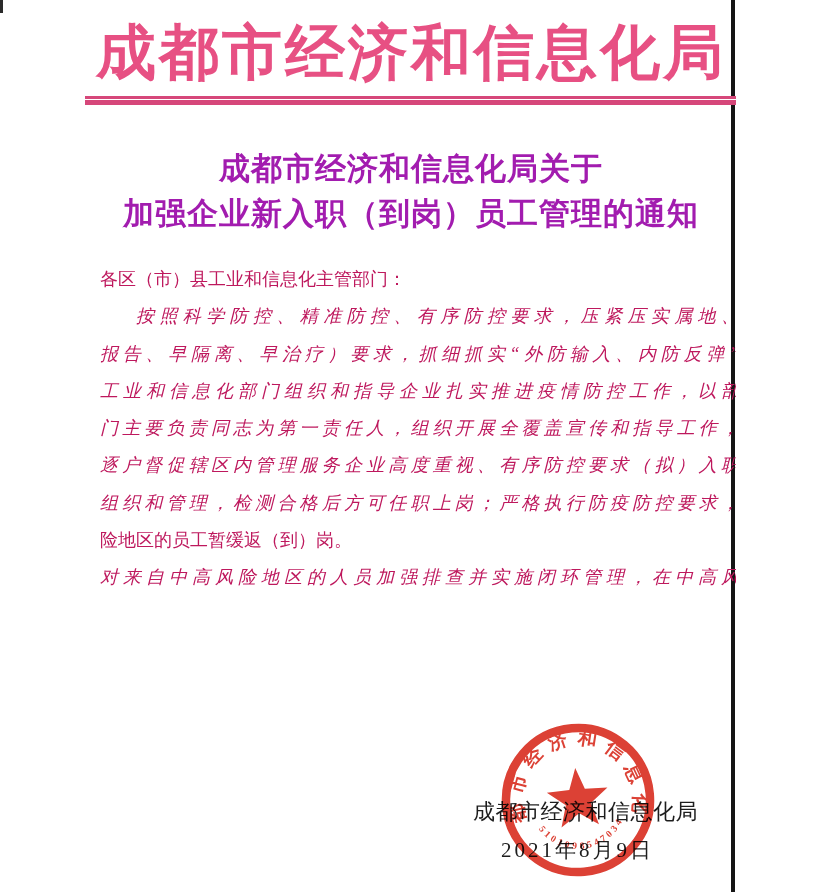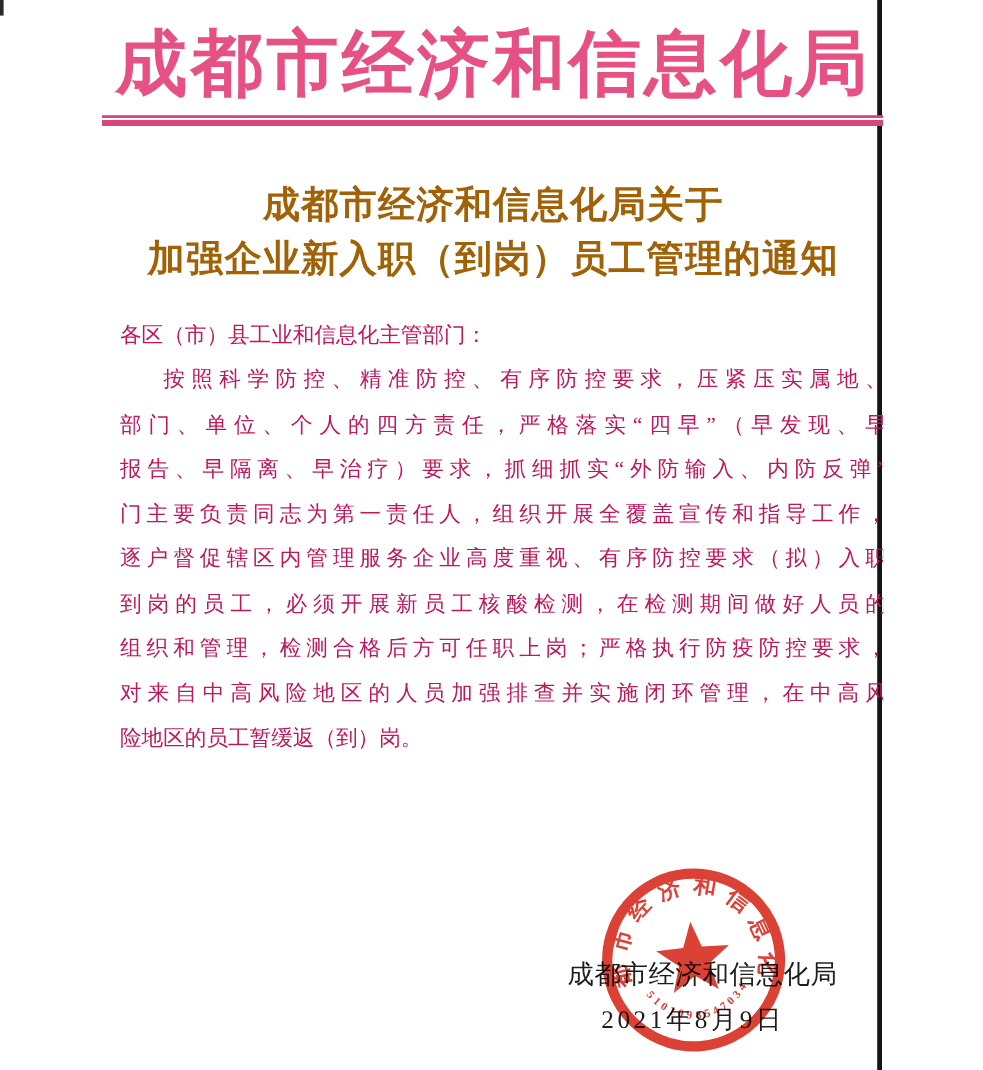--- a/index.html
+++ b/index.html
@@ -45,42 +45,44 @@
       #ffffff 2.5px, #ffffff 4px,
       #d6477a 4px, #d6477a 9px);
   }
   .doc-title {
     position: absolute;
     left: 85px; top: 148px;
     width: 652px;
     text-align: center;
     font-size: 31px;
     font-weight: bold;
-    color: #a16207;
+    color: #a21caf;
     line-height: 45px;
     letter-spacing: 1px;
+    font-family: Liberation Mono, monospace;
   }
   .body-text {
     position: absolute;
     left: 100px; top: 261px;
     width: 639px;
     font-size: 18px;
     color: #be185d;
     line-height: 37.3px;
   }
   .body-line {
     height: 37.3px;
     white-space: nowrap;
     overflow: visible;
   }
   .body-line.stretch {
     white-space: normal;
     text-align: justify;
     text-align-last: justify;
     text-justify: inter-character;
+    font-style: italic;
   }
   .signature {
     position: absolute;
     left: 473px; top: 797px;
     font-size: 22px;
     color: #1d1d1d;
     letter-spacing: 0.5px;
     white-space: nowrap;
   }
   .sign-date {
@@ -117,28 +119,27 @@
   <div class="letterhead-rule"></div>
 
   <div class="doc-title">
     <div>成都市经济和信息化局关于</div>
     <div>加强企业新入职（到岗）员工管理的通知</div>
   </div>
 
   <div class="body-text">
       <div class="body-line">各区（市）县工业和信息化主管部门：</div>
       <div class="body-line stretch" style="text-indent: 2em;">按照科学防控、精准防控、有序防控要求，压紧压实属地、</div>
-      <div class="body-line stretch">部门、单位、个人的四方责任，严格落实“四早”（早发现、早</div>
       <div class="body-line stretch">报告、早隔离、早治疗）要求，抓细抓实“外防输入、内防反弹”</div>
+      <div class="body-line stretch">工业和信息化部门组织和指导企业扎实推进疫情防控工作，以部</div>
       <div class="body-line stretch">门主要负责同志为第一责任人，组织开展全覆盖宣传和指导工作，</div>
       <div class="body-line stretch">逐户督促辖区内管理服务企业高度重视、有序防控要求（拟）入职</div>
-      <div class="body-line stretch">到岗的员工，必须开展新员工核酸检测，在检测期间做好人员的</div>
       <div class="body-line stretch">组织和管理，检测合格后方可任职上岗；严格执行防疫防控要求，</div>
+      <div class="body-line">险地区的员工暂缓返（到）岗。</div>
       <div class="body-line stretch">对来自中高风险地区的人员加强排查并实施闭环管理，在中高风</div>
-      <div class="body-line">险地区的员工暂缓返（到）岗。</div>
     </div>
 
   <div class="signature">成都市经济和信息化局</div>
 
   <div class="sign-date">2021年8月9日</div>
 
   <svg class="seal" viewBox="0 0 168 168">
     <defs>
       <path id="seal-arc-top" d="M 31.4 103.2 A 56 56 0 1 1 136.6 103.2" fill="none"></path>
       <path id="seal-arc-bottom" d="M 41.6 108.5 A 49 49 0 0 0 126.4 108.5" fill="none"></path>

